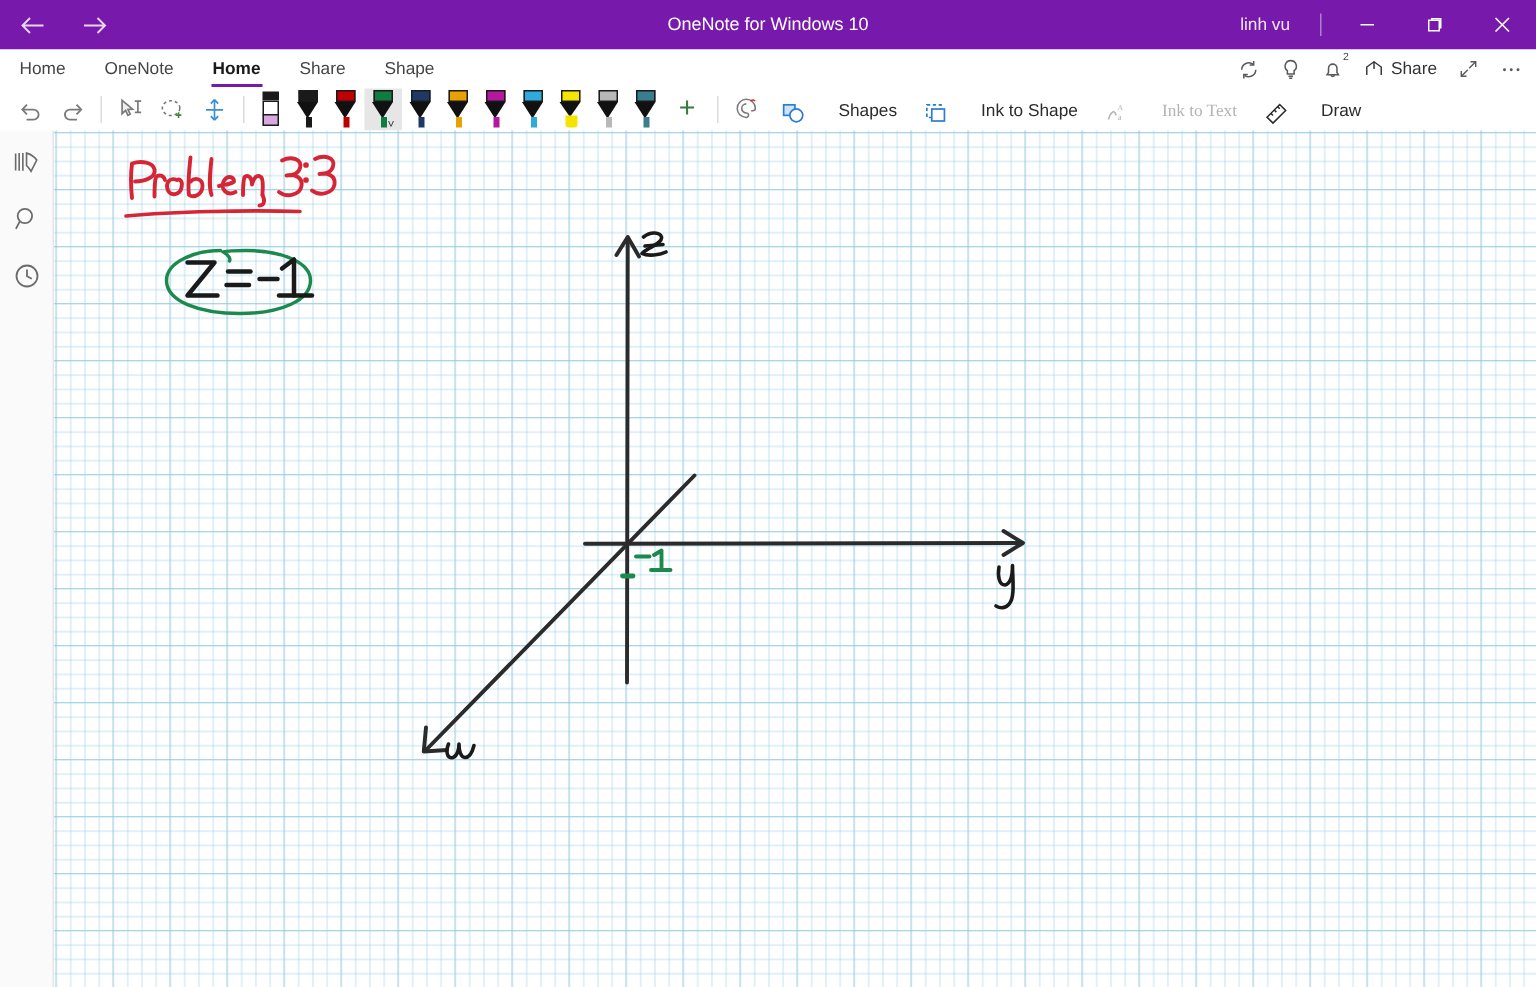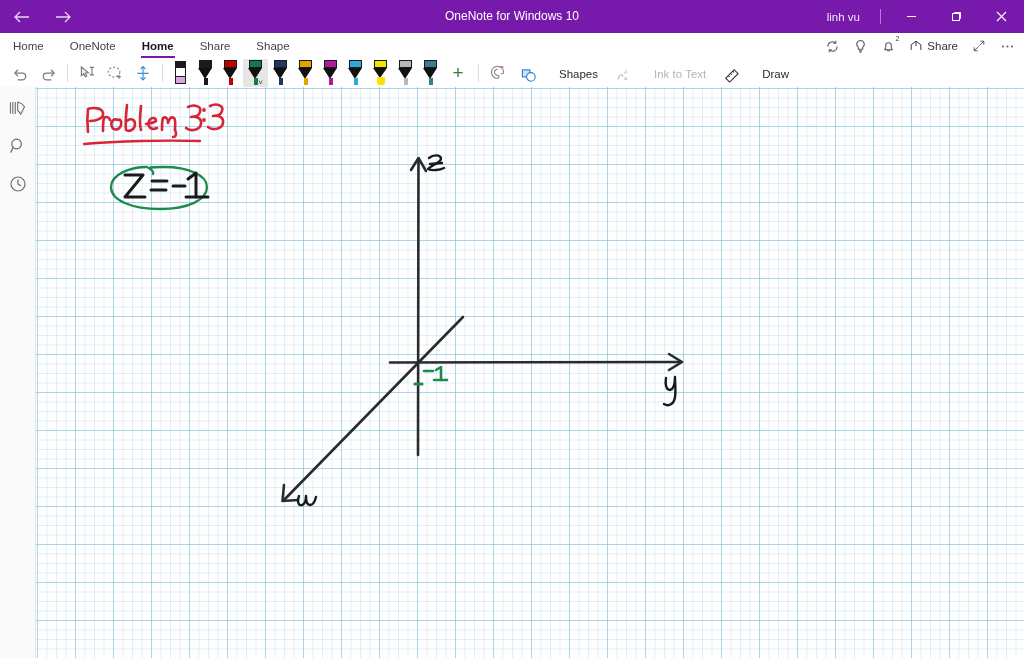--- a/index.html
+++ b/index.html
@@ -123,21 +123,21 @@
     border-radius:0 0 2px 2px;
   }
   .addpen {
     width:30px; height:26px; display:flex; align-items:center; justify-content:center;
     color:#3a7a3a; font-size:19px; font-weight:300;
   }
   .tool-lbl {
     height:26px; display:flex; align-items:flex-start; gap:22px;
     padding:0 9px; font-size:11.5px; color:#2b2b2b;margin-top:15px;
   }
-  .tool-lbl.disabled { color:#b4b4b4; }
+  .tool-lbl.disabled { color:#b4b4b4;font-family:Liberation Serif, serif; }
   .tool-lbl svg { display:block; }
 
   
   .rail {
     position:absolute; left:0; top:87px; width:36px; height:571px;
     background:#fafafa; border-right:1px solid #e6e6e6;
     display:flex; flex-direction:column; align-items:center; padding-top:6px; gap:8px;
   }
   .rail-btn {
     width:32px; height:30px; display:flex; align-items:center; justify-content:center;
@@ -387,20 +387,27 @@
     </div>
 
     <div class="tool-lbl">
       <svg width="16" height="15" viewBox="0 0 17 16" fill="none" stroke="#2b7cd3" stroke-width="1.2">
         <rect x="1.5" y="2" width="8" height="7.5" fill="#cfe3f7"></rect>
         <circle cx="10.5" cy="9.5" r="4.6" fill="#ffffff"></circle>
       </svg>
       <span>Shapes</span>
     </div>
 
+    <div class="tool-lbl">
+      <svg width="16" height="15" viewBox="0 0 17 16" fill="none" stroke="#2b7cd3" stroke-width="1.2">
+        <rect x="2" y="2" width="10" height="9" stroke-dasharray="2.4 1.8"></rect>
+        <rect x="5.5" y="5" width="9" height="8.5" fill="#ffffff"></rect>
+      </svg>
+      <span>Ink to Shape</span>
+    </div>
 
     <div class="tool-lbl disabled">
       <svg width="16" height="15" viewBox="0 0 17 16" fill="none" stroke="currentColor" stroke-width="1.1">
         <path d="M2 12.5 C4 6 6.5 5.5 7.5 9.5"></path>
           <text x="8.5" y="6" font-size="5.5" fill="currentColor" stroke="none">A</text>
         <text x="8.5" y="13" font-size="6.5" fill="currentColor" stroke="none">a</text>
       </svg>
       <span>Ink to Text</span>
     </div>
 

